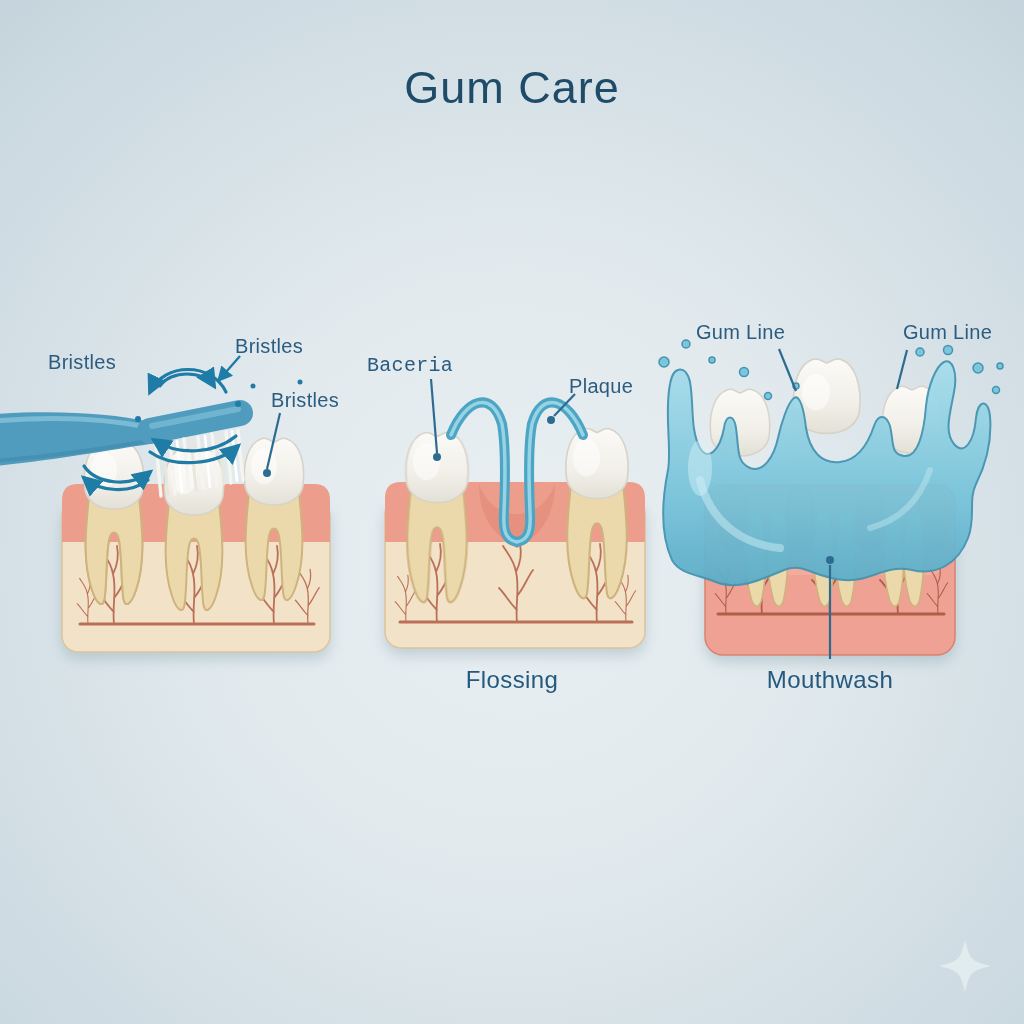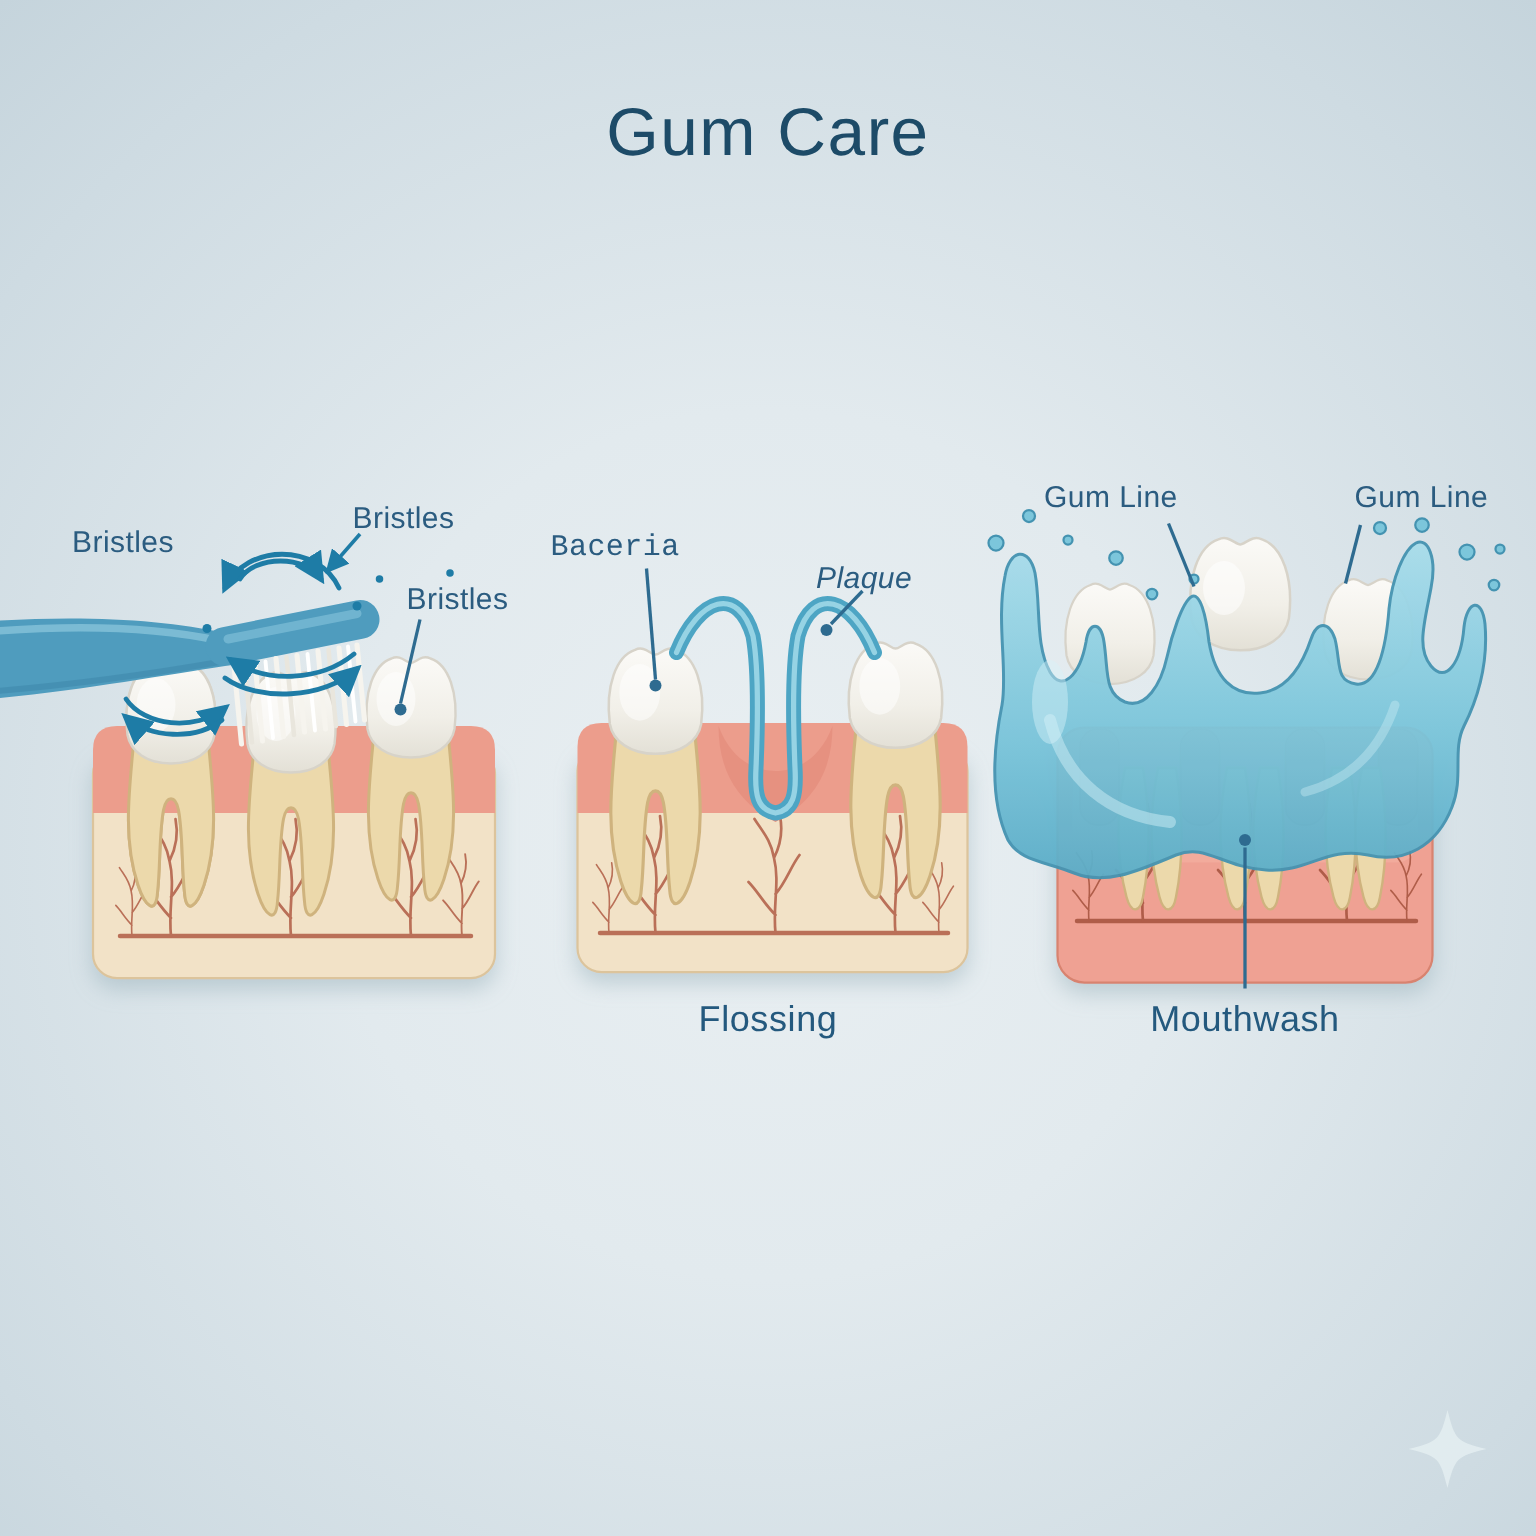--- a/index.html
+++ b/index.html
@@ -209,20 +209,20 @@
     <path d="M965,940 C960,960 959,961 939,966 C959,971 960,972 965,992 C970,972 971,971 991,966 C971,961 970,960 965,940 Z" fill="#e2ecef" opacity="0.95"></path>
   </svg>
 
   <div class="title">Gum Care</div>
 
   <div class="lbl" style="left:48px;top:351px;">Bristles</div>
   <div class="lbl" style="left:235px;top:335px;">Bristles</div>
   <div class="lbl" style="left:271px;top:389px;">Bristles</div>
 
   <div class="lbl" style="left:367px;top:354px;font-family:Liberation Mono, monospace;">Baceria</div>
-  <div class="lbl" style="left:544px;top:375px;font-style:italic;">Plaque</div>
+  <div class="lbl" style="left:569px;top:375px;">Plaque</div>
 
   <div class="lbl" style="left:696px;top:321px;">Gum Line</div>
   <div class="lbl" style="left:903px;top:321px;">Gum Line</div>
 
   <div class="cap" style="left:730px;top:666px;">Mouthwash</div>
   <div class="cap" style="left:412px;top:666px;">Flossing</div>
 </div>
 
 </body></html>

